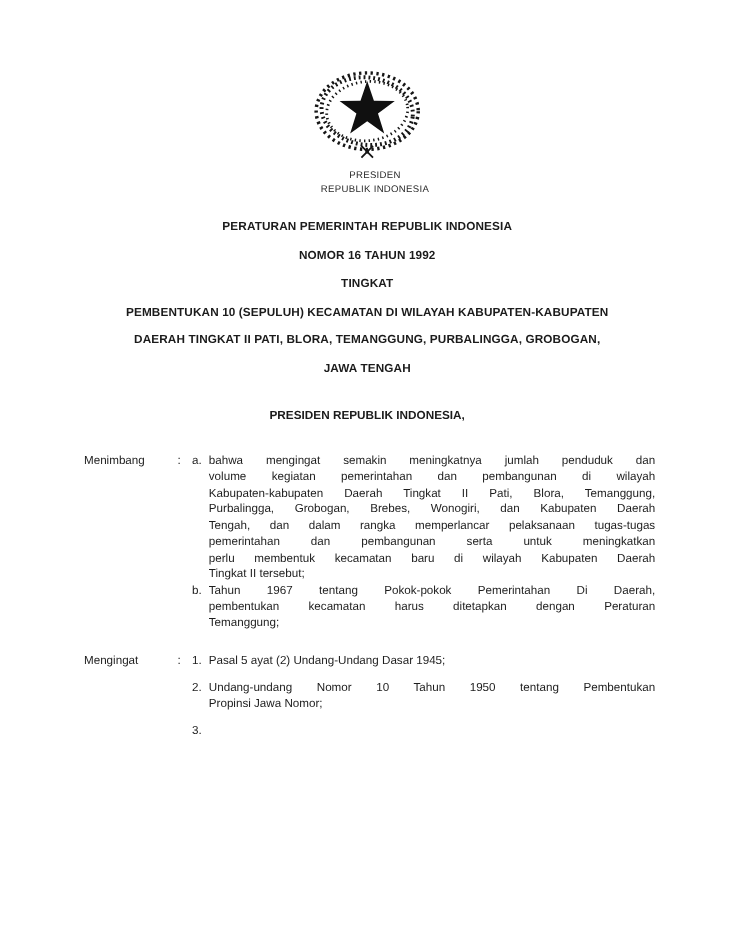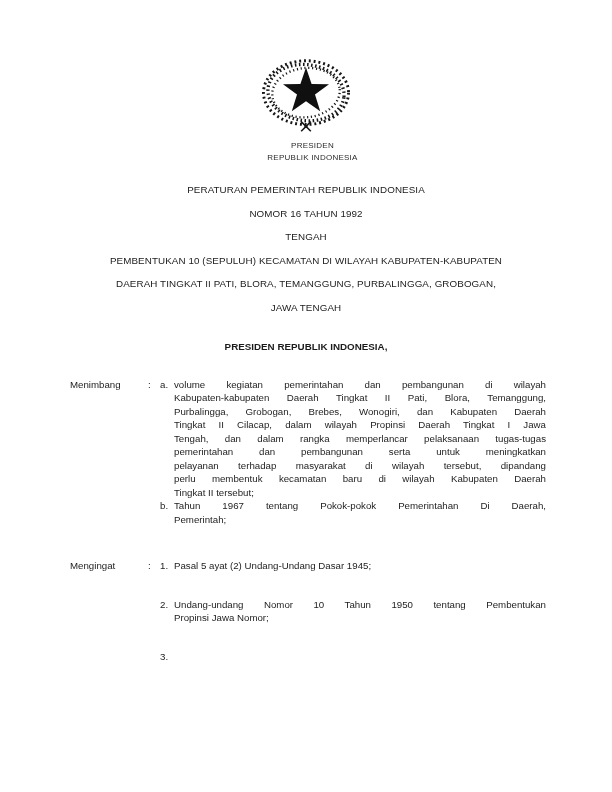--- a/index.html
+++ b/index.html
@@ -18,21 +18,21 @@
     margin-top: -1px;
     font-size: 8px;
     line-height: 11.5px;
     letter-spacing: 0.25px;
     color: #2b2b2b;
     padding-left: 13px;
   }
   .heading {
     margin-top: 15px;
     text-align: center;
-    font-weight: normal;
+    font-weight: bold;
     font-size: 9.8px;
     line-height: 23.5px;
     letter-spacing: 0.1px;
     color: #1b1b1b;
   }
   .salutation {
     margin-top: 21px;
     text-align: center;
     font-weight: bold;
     font-size: 9.8px;
@@ -41,21 +41,21 @@
   }
   .section {
     display: grid;
     grid-template-columns: 78px 12px 14px 1fr;
     margin: 0 66px 0 70px;
     font-size: 9.7px;
     line-height: 13.5px;
     color: #1d1d1d;
   }
   .section.menimbang { margin-top: 24px; }
-  .section.mengingat { margin-top: 33px; row-gap: 25px; }
+  .section.mengingat { margin-top: 18px; row-gap: 9px; }
   .sec-label { grid-column: 1; }
   .sec-colon { grid-column: 2; }
   .marker    { grid-column: 3; }
   .itext     { grid-column: 4; }
   .empty     { height: 0; }
   .jline { text-align: justify; text-align-last: justify; }
   .jline.last { text-align-last: left; }
 </style>
 </head>
 <body>
@@ -74,51 +74,51 @@
     </svg>
     <div class="seal-text">
       <div>PRESIDEN</div>
       <div>REPUBLIK INDONESIA</div>
     </div>
   </div>
 
   <div class="heading">
     <div>PERATURAN PEMERINTAH REPUBLIK INDONESIA</div>
     <div>NOMOR 16 TAHUN 1992</div>
-    <div>TENGAH</div>
+    <div>TINGKAT</div>
     <div>PEMBENTUKAN 10 (SEPULUH) KECAMATAN DI WILAYAH KABUPATEN-KABUPATEN</div>
     <div>DAERAH TINGKAT II PATI, BLORA, TEMANGGUNG, PURBALINGGA, GROBOGAN,</div>
     <div>JAWA TENGAH</div>
   </div>
 
   <div class="salutation">PRESIDEN REPUBLIK INDONESIA,</div>
 
   <div class="section menimbang">
     <div class="sec-label">Menimbang</div>
     <div class="sec-colon">:</div>
 
     <div class="marker">a.</div>
     <div class="itext">
+      <div class="jline">bahwa mengingat semakin meningkatnya jumlah penduduk dan</div>
       <div class="jline">volume kegiatan pemerintahan dan pembangunan di wilayah</div>
       <div class="jline">Kabupaten-kabupaten Daerah Tingkat II Pati, Blora, Temanggung,</div>
       <div class="jline">Purbalingga, Grobogan, Brebes, Wonogiri, dan Kabupaten Daerah</div>
-      <div class="jline">Tingkat II Cilacap, dalam wilayah Propinsi Daerah Tingkat I Jawa</div>
       <div class="jline">Tengah, dan dalam rangka memperlancar pelaksanaan tugas-tugas</div>
       <div class="jline">pemerintahan dan pembangunan serta untuk meningkatkan</div>
-      <div class="jline">pelayanan terhadap masyarakat di wilayah tersebut, dipandang</div>
       <div class="jline">perlu membentuk kecamatan baru di wilayah Kabupaten Daerah</div>
       <div class="jline last">Tingkat II tersebut;</div>
     </div>
 
     <div class="empty"></div>
       <div class="empty"></div>
     <div class="marker">b.</div>
     <div class="itext">
       <div class="jline">Tahun 1967 tentang Pokok-pokok Pemerintahan Di Daerah,</div>
-      <div class="jline last">Pemerintah;</div>
+      <div class="jline">pembentukan kecamatan harus ditetapkan dengan Peraturan</div>
+      <div class="jline last">Temanggung;</div>
     </div>
   </div>
 
   <div class="section mengingat">
     <div class="sec-label">Mengingat</div>
     <div class="sec-colon">:</div>
 
     <div class="marker">1.</div>
     <div class="itext">
       <div class="jline last">Pasal 5 ayat (2) Undang-Undang Dasar 1945;</div>

